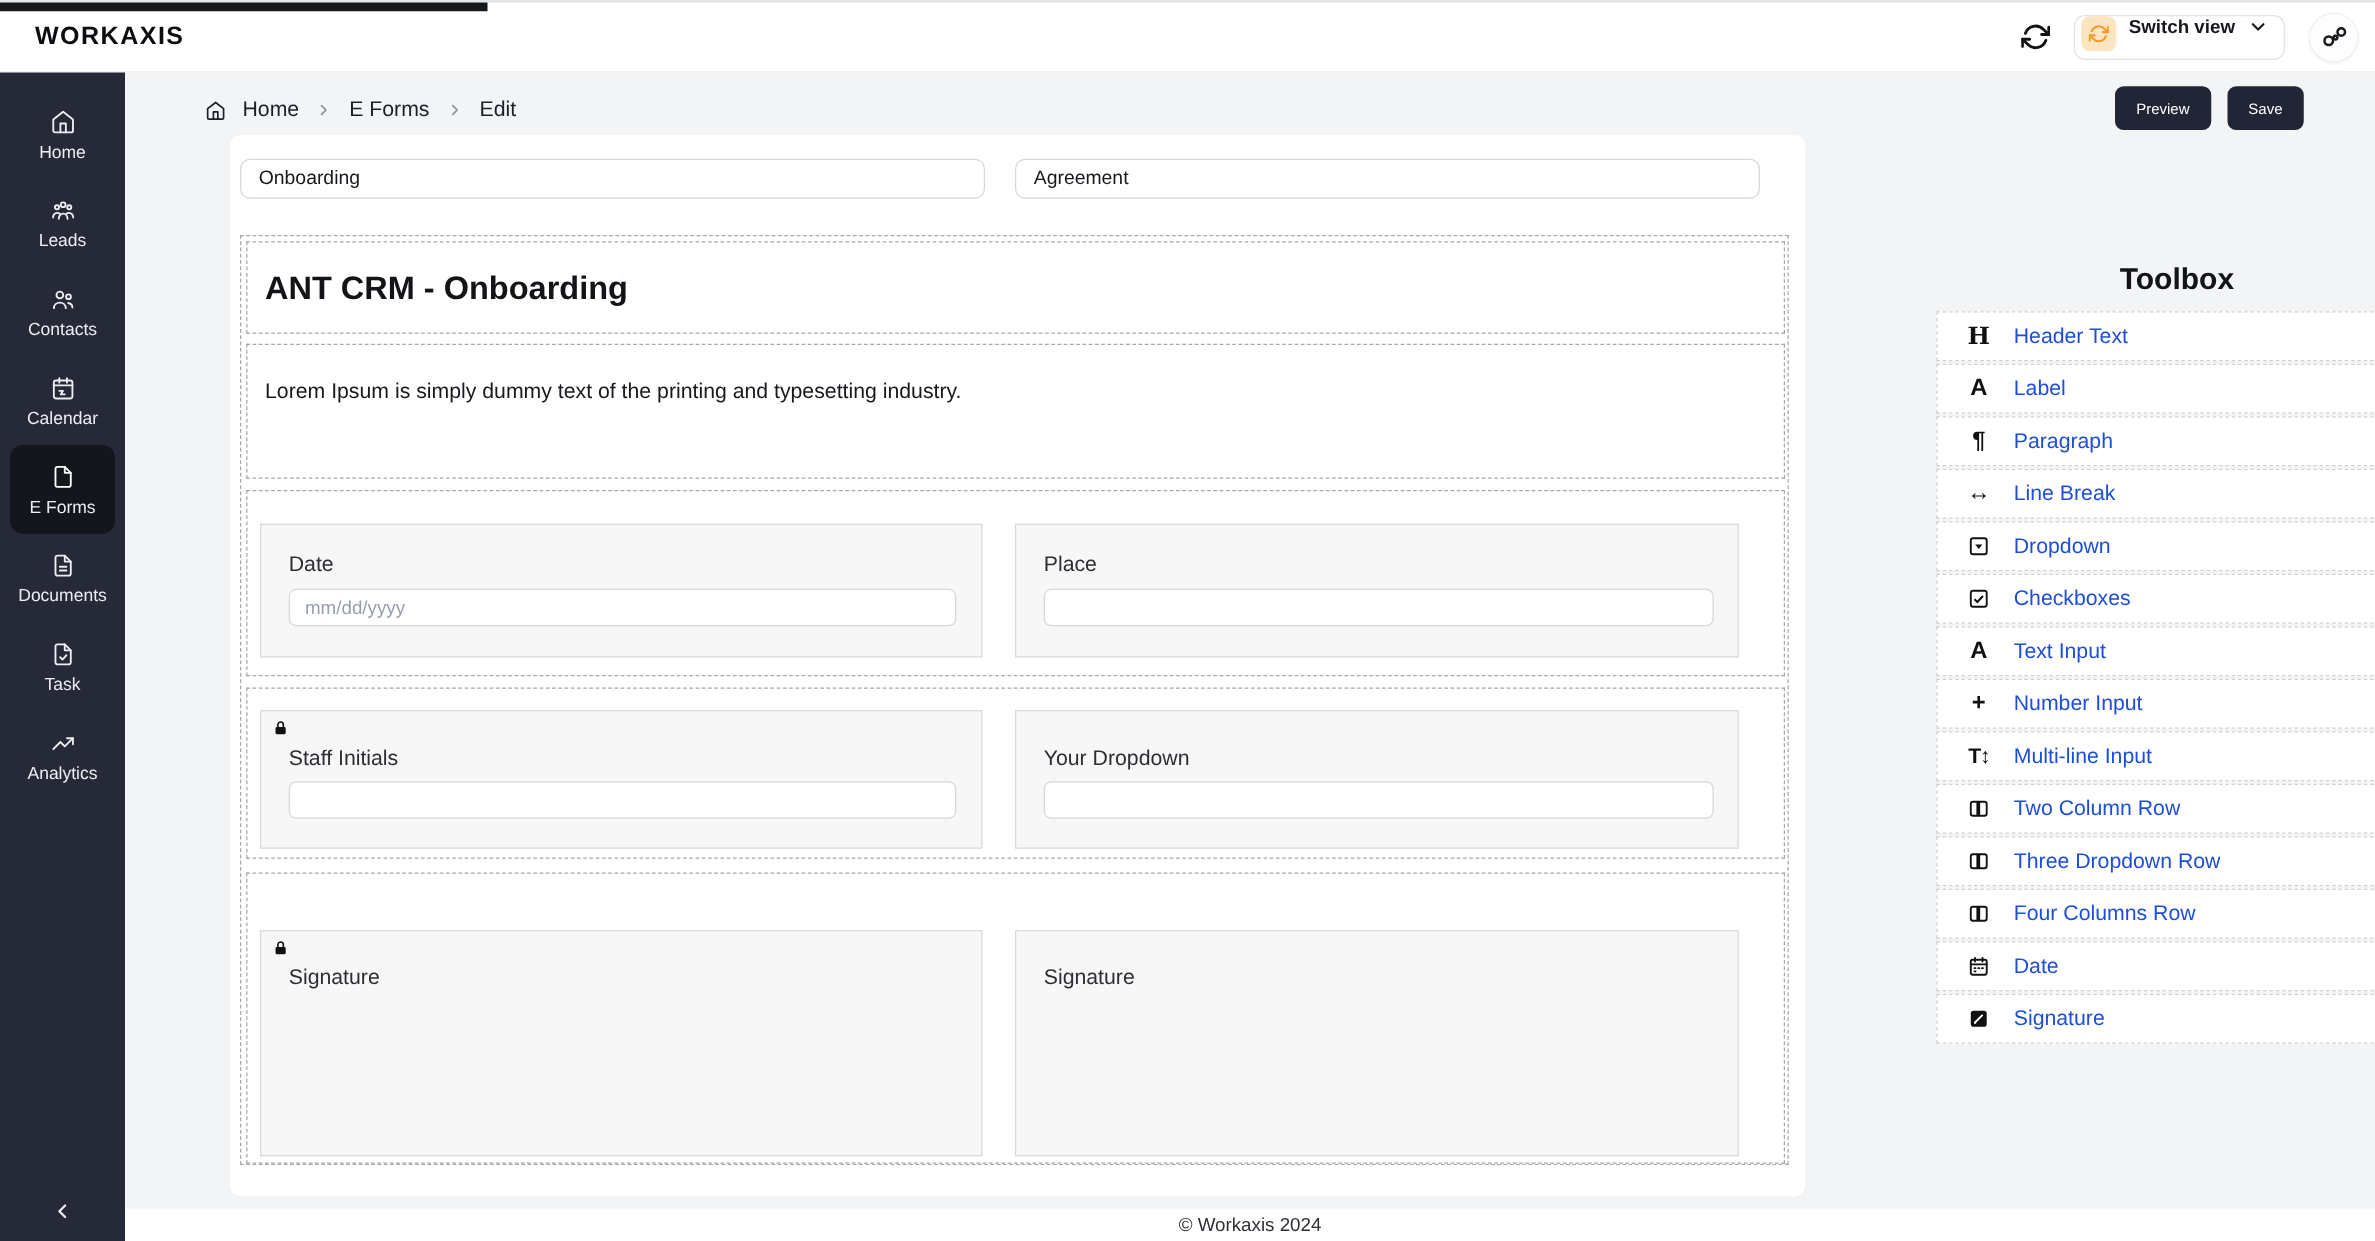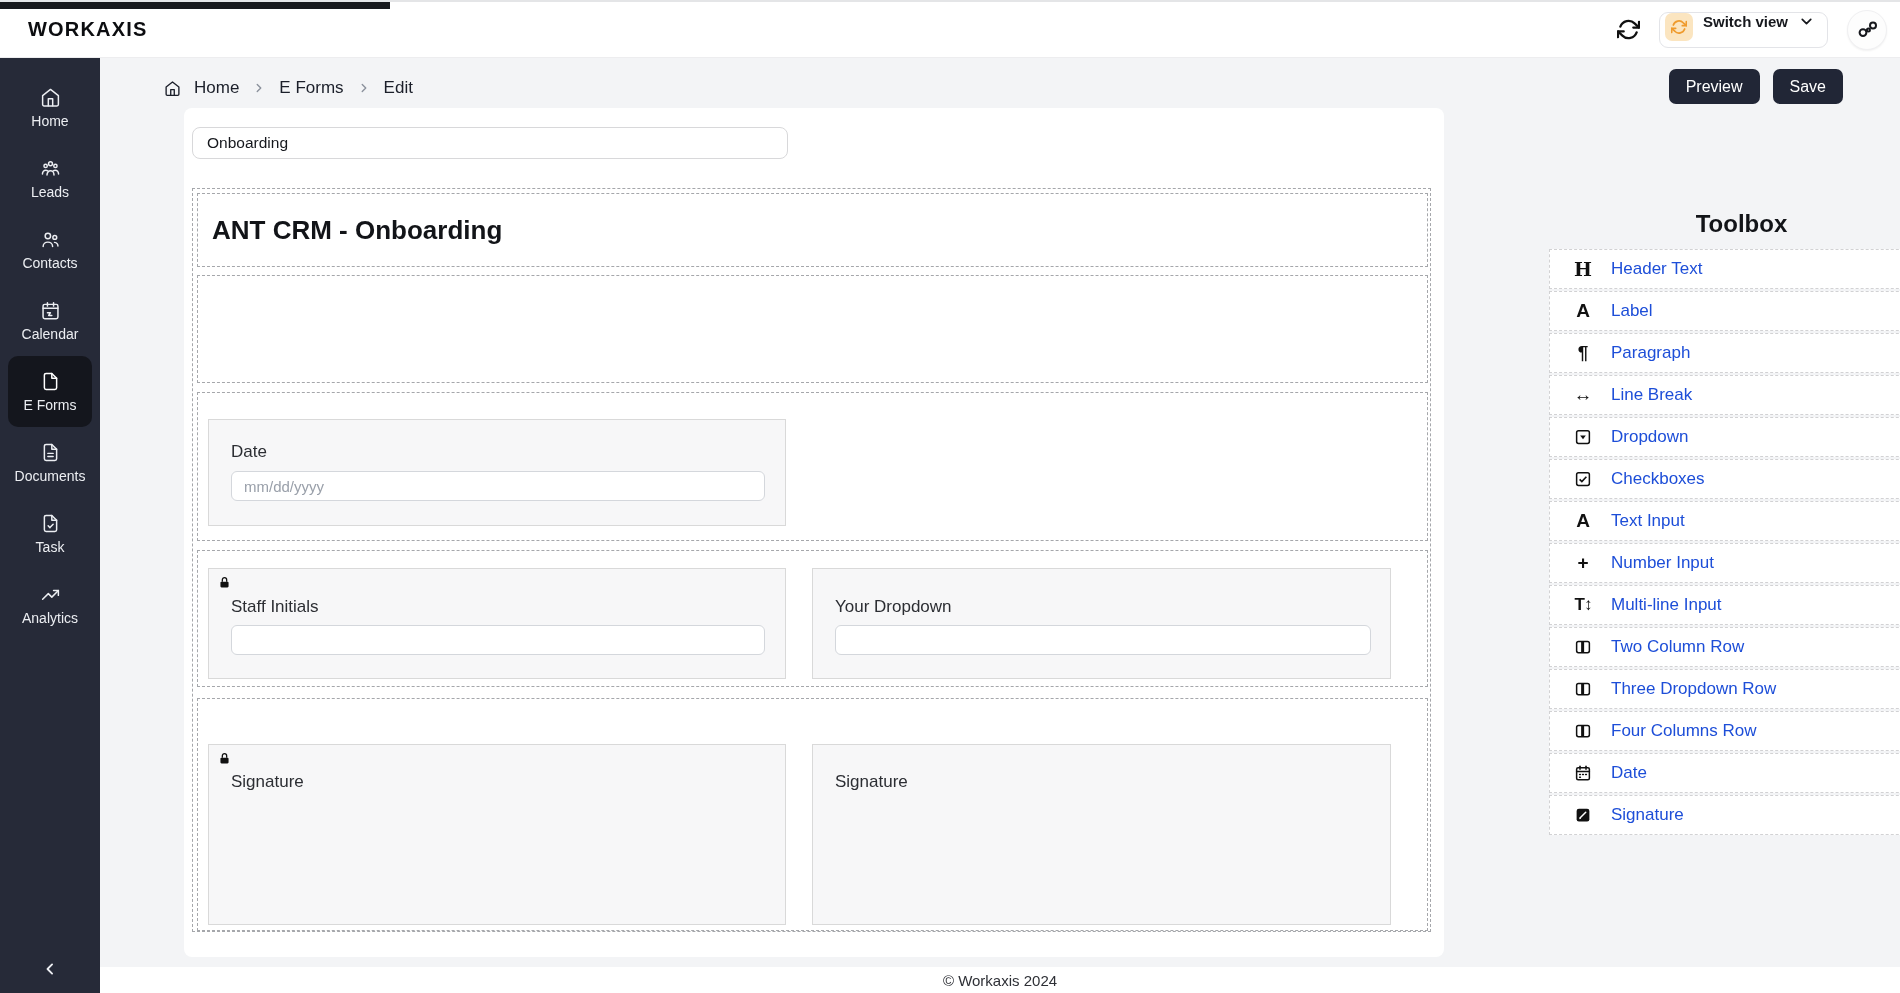--- a/index.html
+++ b/index.html
@@ -30,21 +30,21 @@
   .sb-label { font-size:14px; }
   .sb-collapse { margin-top:auto; margin-bottom:14px; display:flex; justify-content:center; cursor:pointer; color:#eceef2; }
 
   
   .main { position:absolute; left:100px; top:58px; width:1800px; height:909px; background:#f3f4f6; }
   .crumbs { position:absolute; left:64px; top:12px; height:36px; display:flex; align-items:center; gap:13px;
             font-size:17px; color:#1b1f2a; }
   .crumb { cursor:pointer; }
   .crumb-sep { display:flex; align-items:center; color:#8b919c; }
   .top-actions { position:absolute; right:57px; top:11px; display:flex; gap:13px; }
-  .dark-btn { background:#212636; color:#fff; border:none; border-radius:7px; font-size:16px;
+  .dark-btn { background:#212636; color:#fff; border:none; border-radius:7px; font-size:12px;
               font-family:"Liberation Sans",sans-serif; padding:0 17px; height:35px; cursor:pointer; }
 
   
   .panel { position:absolute; left:84px; top:50px; width:1260px; height:849px; background:#fff; border-radius:8px; }
   .name-input { position:absolute; top:19px; height:32px; width:596px; border:1px solid #d8d8da; border-radius:8px;
                 padding:0 14px; font-size:15.5px; color:#16181d; font-family:"Liberation Sans",sans-serif; background:#fff; }
   .name-input.left { left:8px; } .name-input.right { left:628px; }
 
   .canvas-outer { position:absolute; left:8px; top:80px; width:1239px; height:744px; border:1px dashed #a5a7ab; }
   .blk { position:absolute; left:4px; width:1231px; border:1px dashed #a5a7ab; background:#fff; }
@@ -220,34 +220,40 @@
       <span class="crumb">Edit</span>
     </div>
 
     <div class="top-actions">
       <button class="dark-btn">Preview</button>
       <button class="dark-btn">Save</button>
     </div>
 
     <div class="panel">
       <input class="name-input left" value="Onboarding" style="">
+      <input class="name-input right" value="Agreement" style="">
 
       <div class="canvas-outer">
 
         <div class="blk blk-header">
           <div class="canvas-title">ANT CRM - Onboarding</div>
         </div>
 
         <div class="blk blk-para">
+          <p>Lorem Ipsum is simply dummy text of the printing and typesetting industry.</p>
         </div>
 
         <div class="blk blk-row1 r1">
           <div class="fpanel pleft">
             <span class="flabel" style="top:22px">Date</span>
             <input class="finput" style="top: 51px;" placeholder="mm/dd/yyyy">
+          </div>
+          <div class="fpanel pright">
+            <span class="flabel" style="top:22px">Place</span>
+            <input class="finput" style="top: 51px; width: 536px;">
           </div>
         </div>
 
         <div class="blk blk-row2 r2">
           <div class="fpanel pleft">
             <svg class="lock" width="13" height="13" viewBox="0 0 24 24">
                 <rect x="4.5" y="10.5" width="15" height="10.5" rx="2" fill="#111"></rect>
                 <path d="M8 10.5V7a4 4 0 0 1 8 0v3.5" fill="none" stroke="#111" stroke-width="2.4"></path>
               </svg>
             <span class="flabel" style="top:28px">Staff Initials</span>

